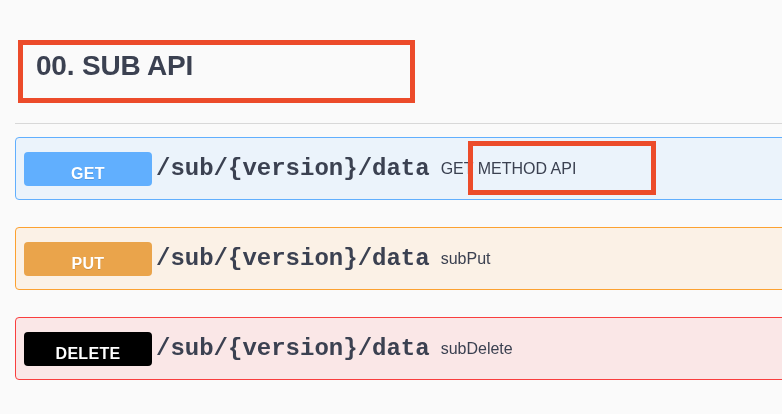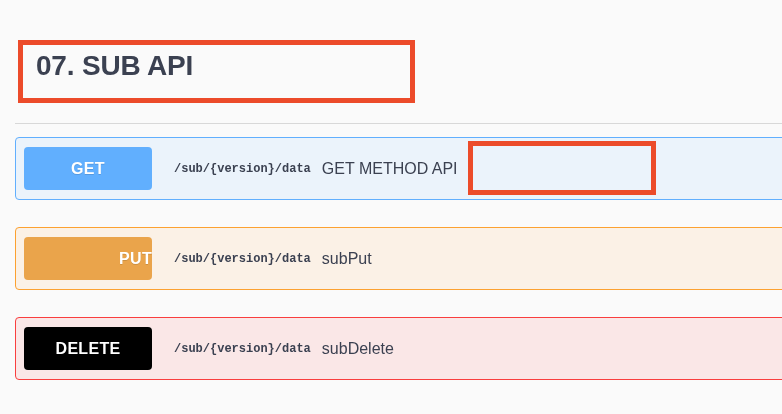--- a/index.html
+++ b/index.html
@@ -108,41 +108,41 @@
     border-color: #fca130;
   }
   .opblock.delete {
     background: #fae7e7;
     border-color: #f93e3e;
   }
 
   .op-method {
     flex: 0 0 auto;
     width: 128px;
-    height: 43px;
+    height: 34px;
     margin-left: 8px;
     border-radius: 4px;
     color: #fff;
     font-family: "Liberation Sans", sans-serif;
     font-size: 16px;
     font-weight: bold;
     letter-spacing: 0.3px;
     text-align: center;
     line-height: 43px;
     text-shadow: 0 1px 0 rgba(0,0,0,0.12);
   }
   .op-method.get { background: #61affe; }
-  .op-method.put { background: #eaa44b; text-align: right; }
+  .op-method.put { background: #eaa44b; }
   .op-method.delete { background: #000000; }
 
   .op-path {
     flex: 0 0 auto;
-    margin-left: 22px;
+    margin-left: 4px;
     font-family: "Liberation Mono", monospace;
-    font-size: 12px;
+    font-size: 24px;
     font-weight: bold;
     color: #3b4151;
     white-space: nowrap;
   }
 
   .op-summary {
     flex: 1 1 auto;
     margin-left: 11px;
     font-family: "Liberation Sans", sans-serif;
     font-size: 16px;
@@ -151,21 +151,21 @@
     white-space: nowrap;
     overflow: hidden;
   }
 </style>
 </head>
 <body>
 
 <div class="tag-section">
 
   <div class="tag-header">
-    <span class="tag-title">07. SUB API</span>
+    <span class="tag-title">00. SUB API</span>
   </div>
 
   <div class="annot annot-title"></div>
 
   <div class="tag-divider"></div>
 </div>
 
 <div class="op-list">
 
   <div class="op-block">

